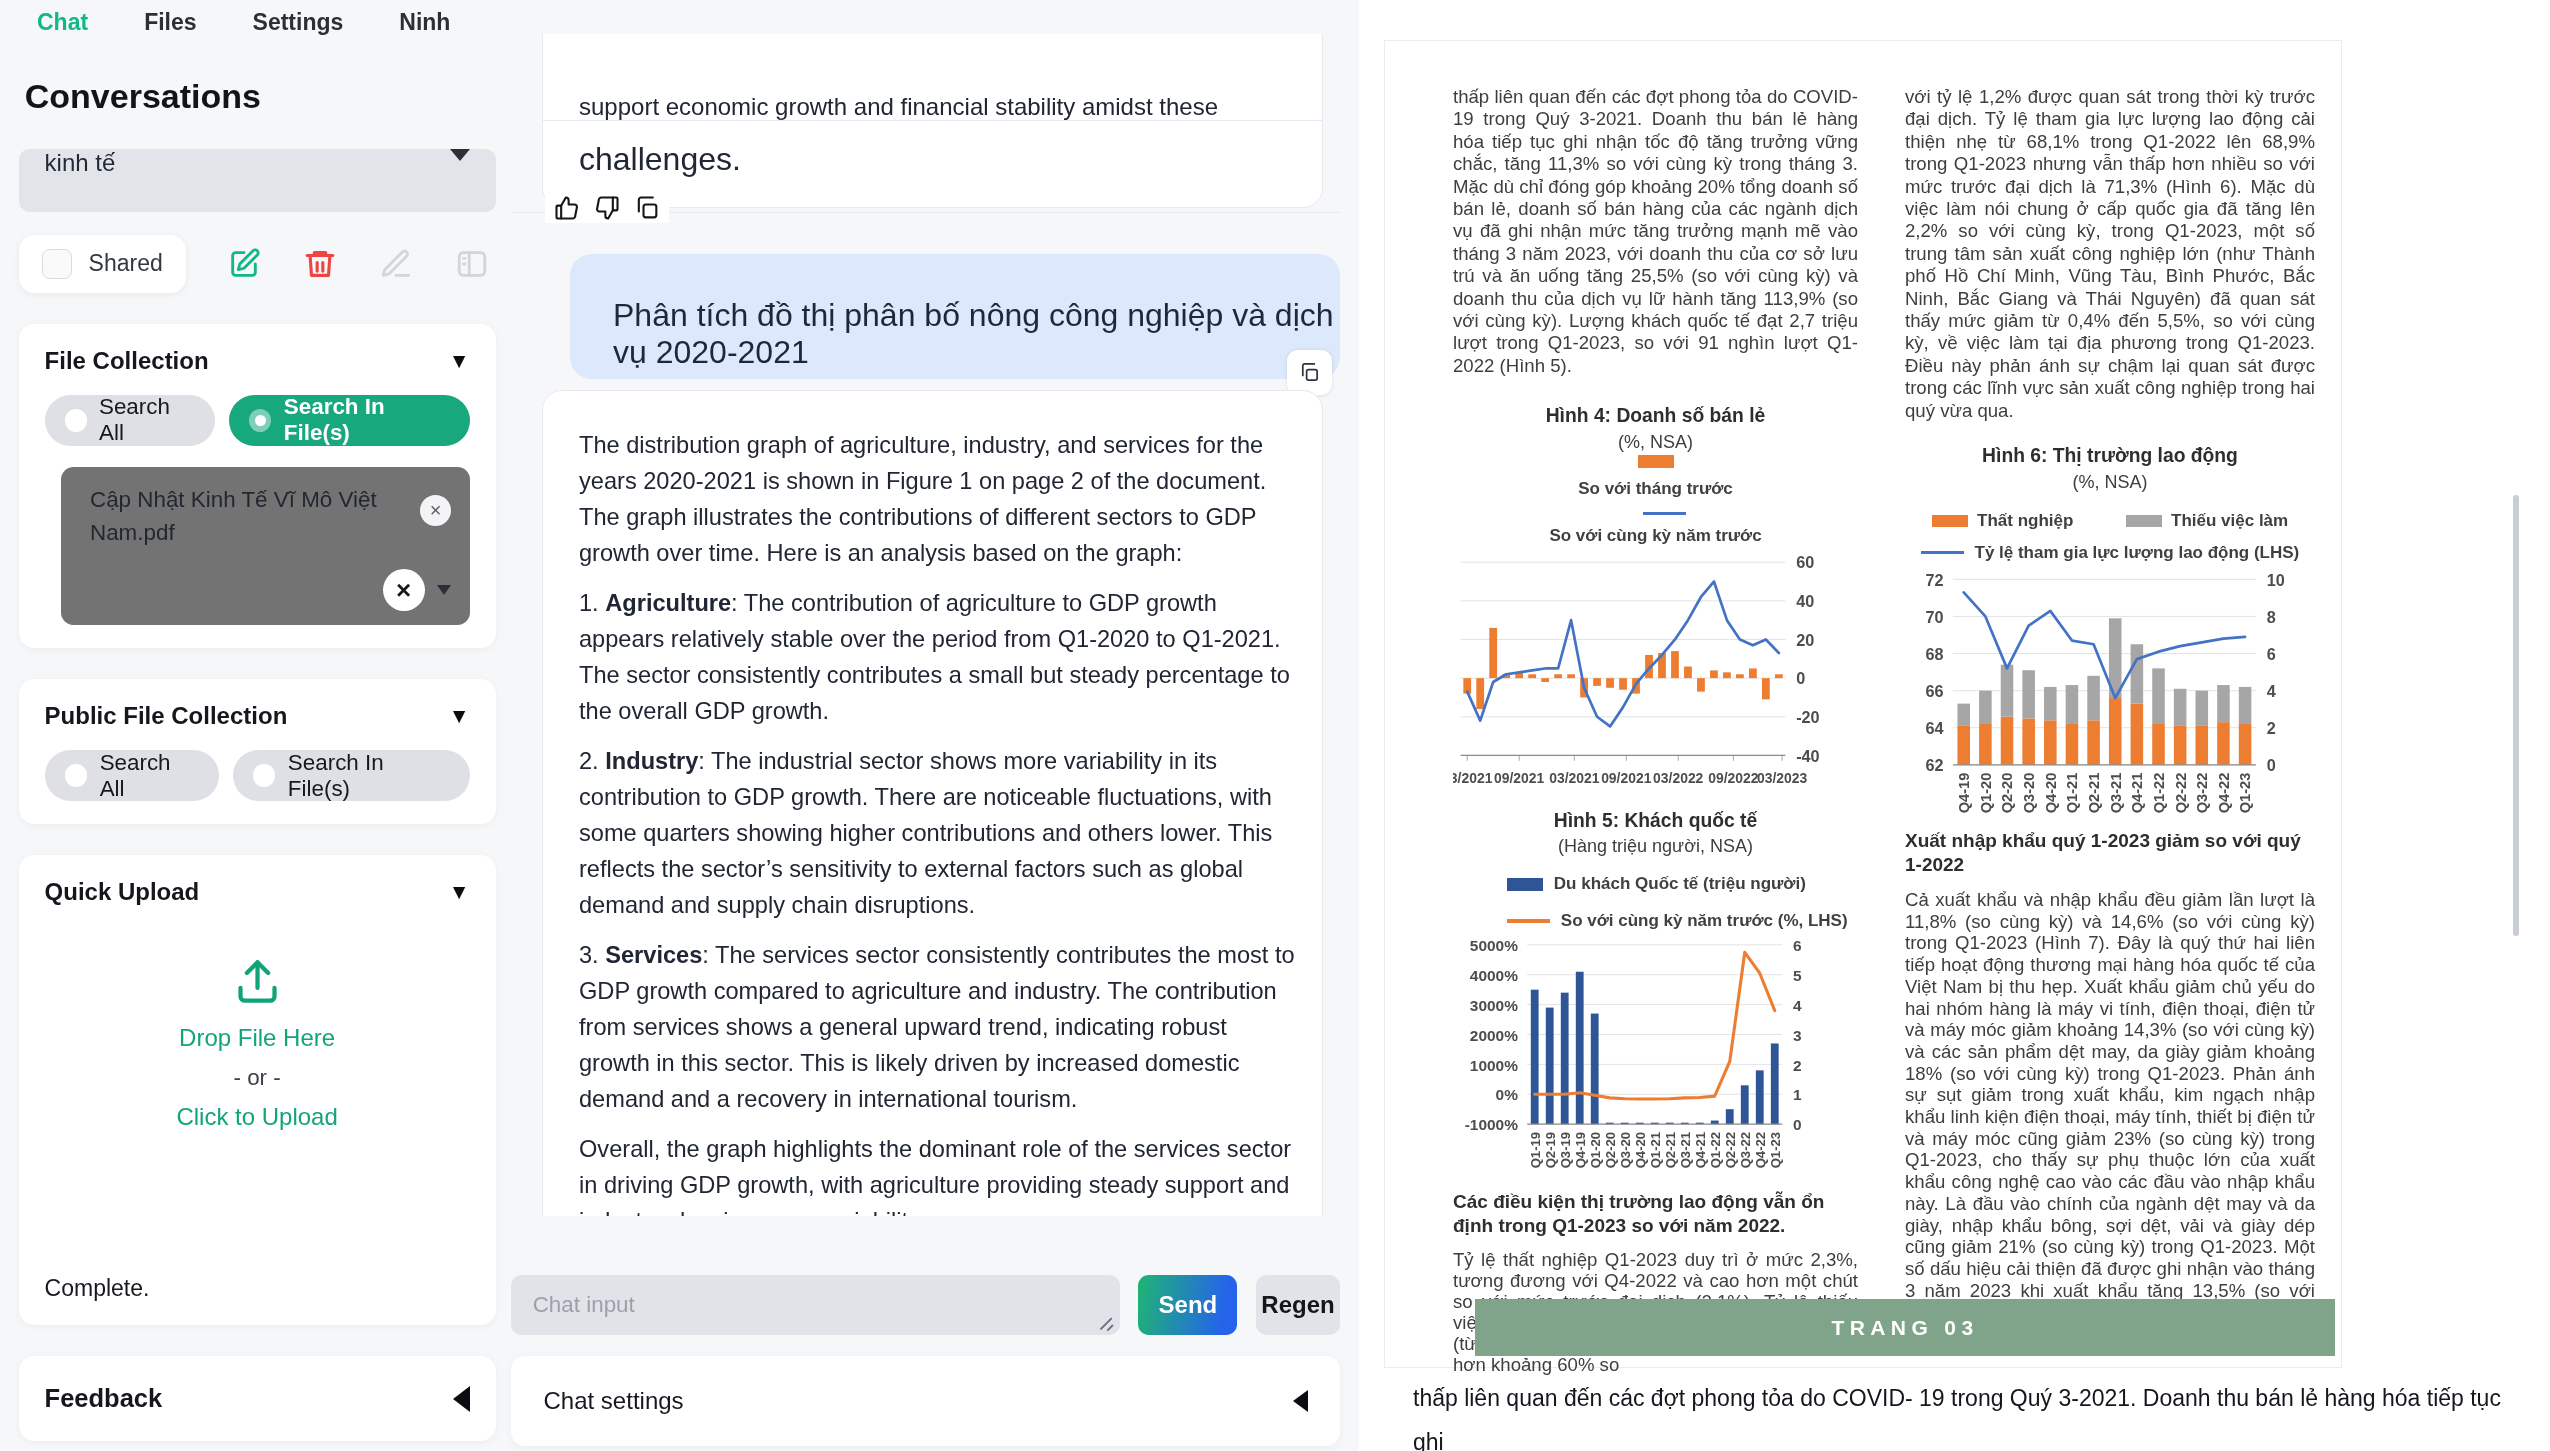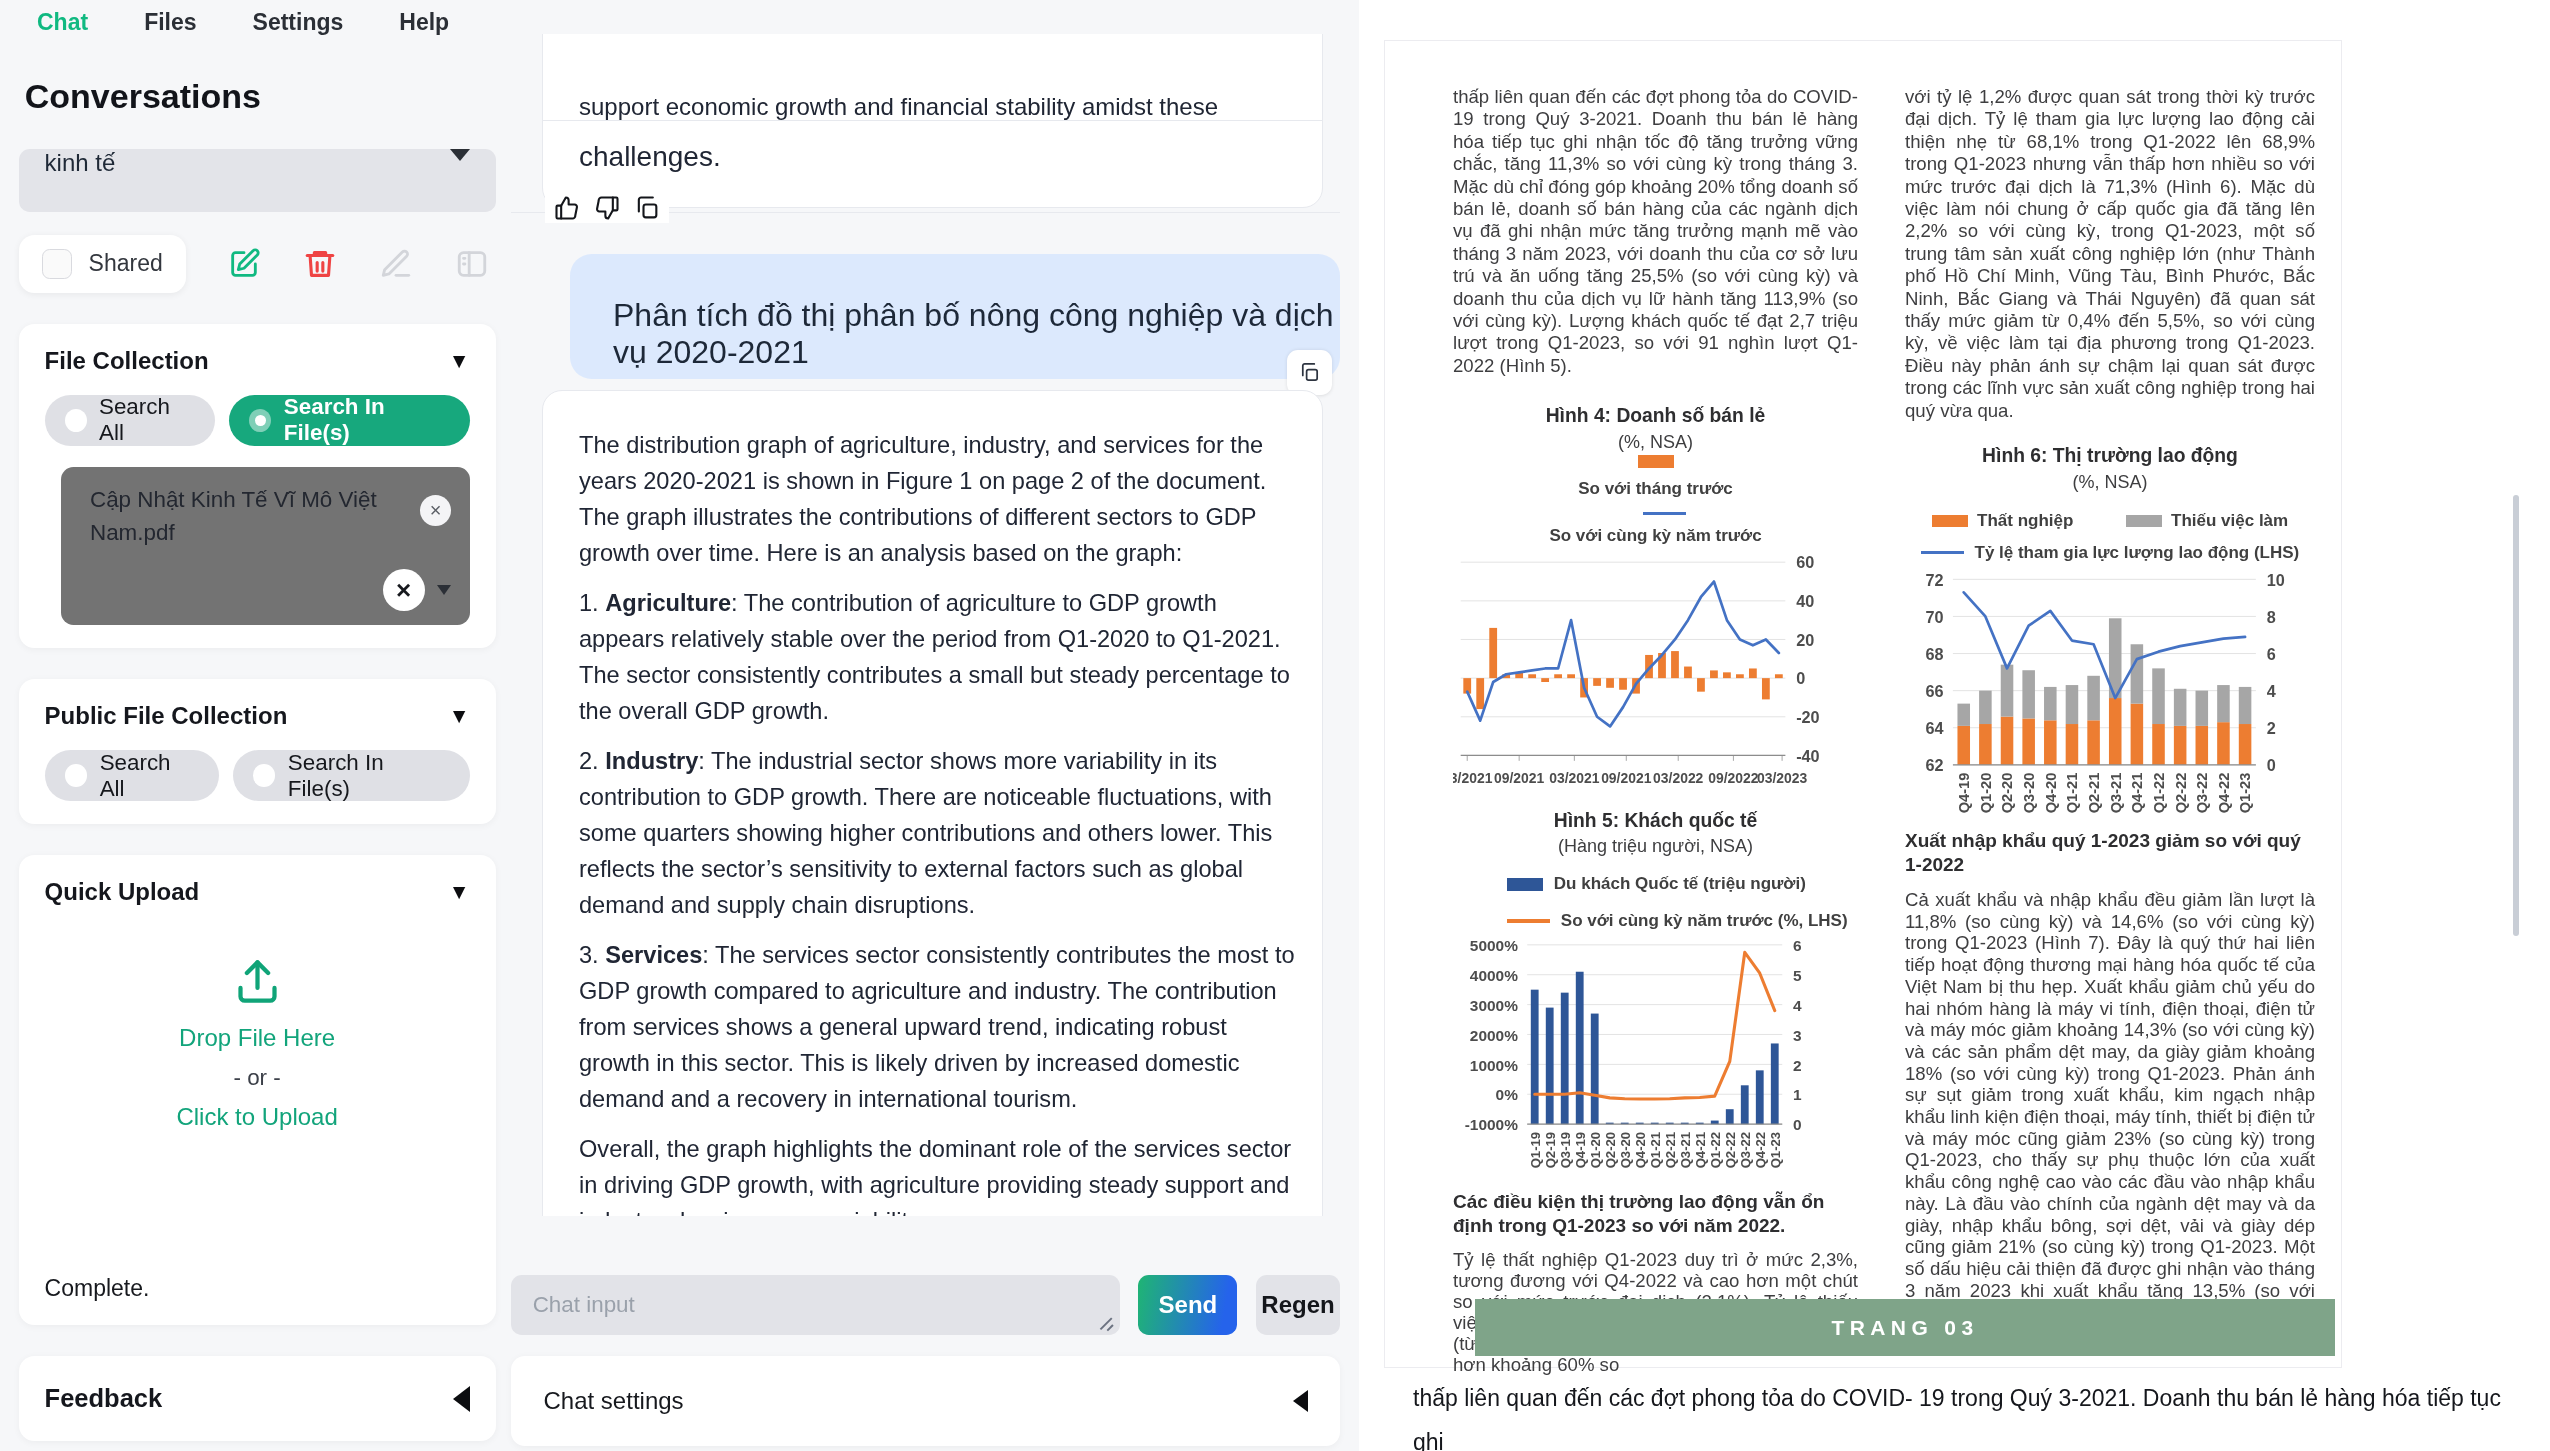--- a/index.html
+++ b/index.html
@@ -46,21 +46,21 @@
   .clickup{font-size:24px;color:#12a47b;margin-top:12.4px;}
   .complete{font-size:23px;color:#17191e;margin-top:144px;}
   .fb-card{display:flex;align-items:center;justify-content:space-between;padding:28px 26px;}
   .tri-left{width:0;height:0;border-top:13px solid transparent;border-bottom:13px solid transparent;border-right:17px solid #0c0d10;}
   
   .chat{position:absolute;left:511px;top:0;width:829px;height:1452px;}
   .msgview{position:absolute;left:0;top:34px;width:100%;height:1182px;overflow:hidden;}
   .bubble{background:#fff;border:1.5px solid #e7e9ee;border-radius:20px;}
   .clipbub{position:absolute;left:31px;right:17px;top:-255px;height:427px;}
   .clipbub .l1{position:absolute;left:36px;top:313px;font-size:24px;color:#202634;white-space:nowrap;}
-  .clipbub .l2{position:absolute;left:36px;top:361px;font-size:28px;color:#202634;text-align:right;}
+  .clipbub .l2{position:absolute;left:36px;top:361px;font-size:32px;color:#202634;text-align:right;}
   .clipbub .innerline{position:absolute;left:0;right:0;top:340px;border-top:1.5px solid #e7e9ee;}
   .sepline{position:absolute;left:0;right:0;top:178px;border-top:1.5px solid #e7e9ee;}
   .actions{position:absolute;left:34px;top:158px;display:flex;gap:12.4px;background:#fff;padding:1.5px 7.7px;}
   .actions svg{width:28px;height:28px;color:#14161b;}
   .userbub{position:absolute;left:59px;right:0;top:220px;height:125px;background:#dce9fd;border-radius:21.7px;}
   .userbub .txt{position:absolute;left:43px;top:43px;font-size:32px;color:#1d2838;}
   .copychip{position:absolute;right:7.7px;bottom:-15.5px;width:45px;height:45px;background:#fff;border-radius:10.8px;box-shadow:0 0.8px 3.9px rgba(0,0,0,.10);display:flex;align-items:center;justify-content:center;}
   .copychip svg{width:23px;height:23px;color:#2d3440;}
   .answer{position:absolute;left:31px;right:17px;top:356px;height:921px;padding:36px 26px 31px 36px;box-sizing:border-box;}
   .answer p{margin:0 0 14px 0;font-size:23.6px;line-height:36px;color:#202634;}
@@ -102,21 +102,21 @@
 </head>
 <body>
 
 <div id="app">
 
   <header class="topbar">
     <nav class="nav">
       <span class="active">Chat</span>
       <span>Files</span>
       <span>Settings</span>
-      <span>Help</span>
+      <span>Ninh</span>
     </nav>
     <div class="version">version: commit.75123918</div>
   </header>
 
   <aside class="sidebar">
     <div class="conv-title">Conversations</div>
 
     <div class="dropdown">
       <span class="grow">kinh tế</span>
       <span class="tri-down"></span>

